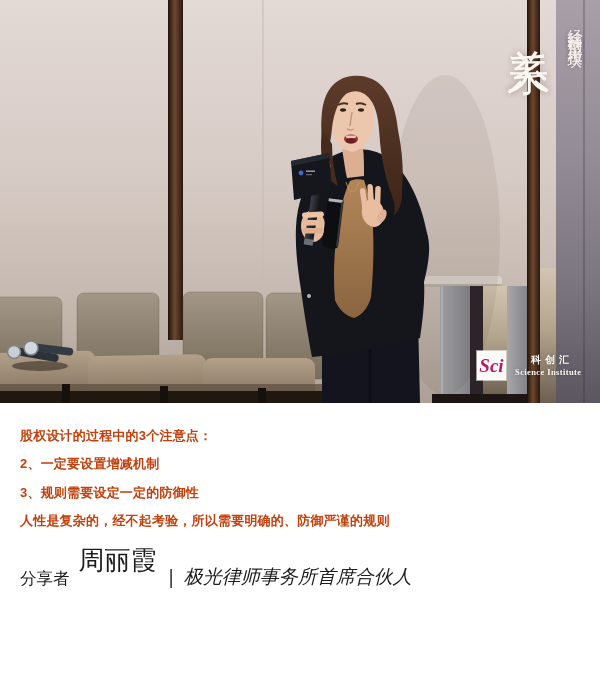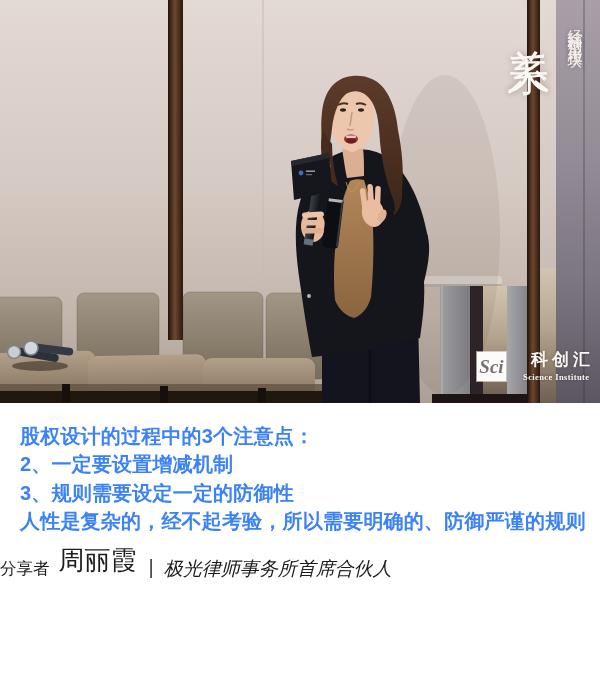--- a/index.html
+++ b/index.html
@@ -34,46 +34,45 @@
     position:absolute;left:477px;top:351px;
     display:flex;align-items:center;gap:9px;
   }
   .logo-box{
     width:29px;height:29px;background:#fcfbfa;
     display:flex;align-items:center;justify-content:center;
     box-shadow:0 0 0 1px rgba(255,255,255,.55);
   }
   .logo-box span{
     font-family:"Liberation Serif", serif;font-style:italic;font-weight:700;
-    font-size:19px;color:#737373;line-height:1;
+    font-size:19px;color:#be185d;line-height:1;
   }
   .logo-cn{
     font-family:"Liberation Serif", serif;
-    font-size:17px;letter-spacing:4px;color:#fbf8f4;font-weight:700;line-height:1.1;
+    font-size:10px;letter-spacing:4px;color:#fbf8f4;font-weight:700;line-height:1.1;
     text-shadow:0 0 3px rgba(40,30,25,.4);
     padding-left:16px;
   }
   .logo-en{
     font-family:"Liberation Serif", serif;
     font-size:8.5px;letter-spacing:.4px;color:#fbf8f4;font-weight:700;margin-top:2px;
     text-shadow:0 0 3px rgba(40,30,25,.4);
-    margin-left:8px;
   }
 
   
   .content{padding:19px 12px 0 20px;}
   .content p{
-    margin:0;font-size:20px;line-height:28.4px;font-weight:700;
-    color:#3b82f6;letter-spacing:.2px;white-space:nowrap;
+    margin:0;font-size:13px;line-height:28.4px;font-weight:700;
+    color:#c2410c;letter-spacing:.2px;white-space:nowrap;
   }
 
   
   .footer{
-    margin-top:12px;
-    display:flex;align-items:center;color:#1d1d1d;
+    margin-top:12px;padding-left:20px;
+    display:flex;align-items:flex-end;color:#1d1d1d;
   }
   .footer .role{font-size:16.5px;font-weight:400;}
   .footer .name{
     font-family:"Liberation Serif", serif;
     font-size:26px;font-weight:400;line-height:1;margin:0 12px 16px 9px;
   }
   .footer .sep{font-size:20px;font-weight:300;color:#3c3c3c;margin-right:10px;position:relative;top:-1px;}
   .footer .title{font-size:19px;font-weight:400;font-style:italic;}
 </style>
 </head>

